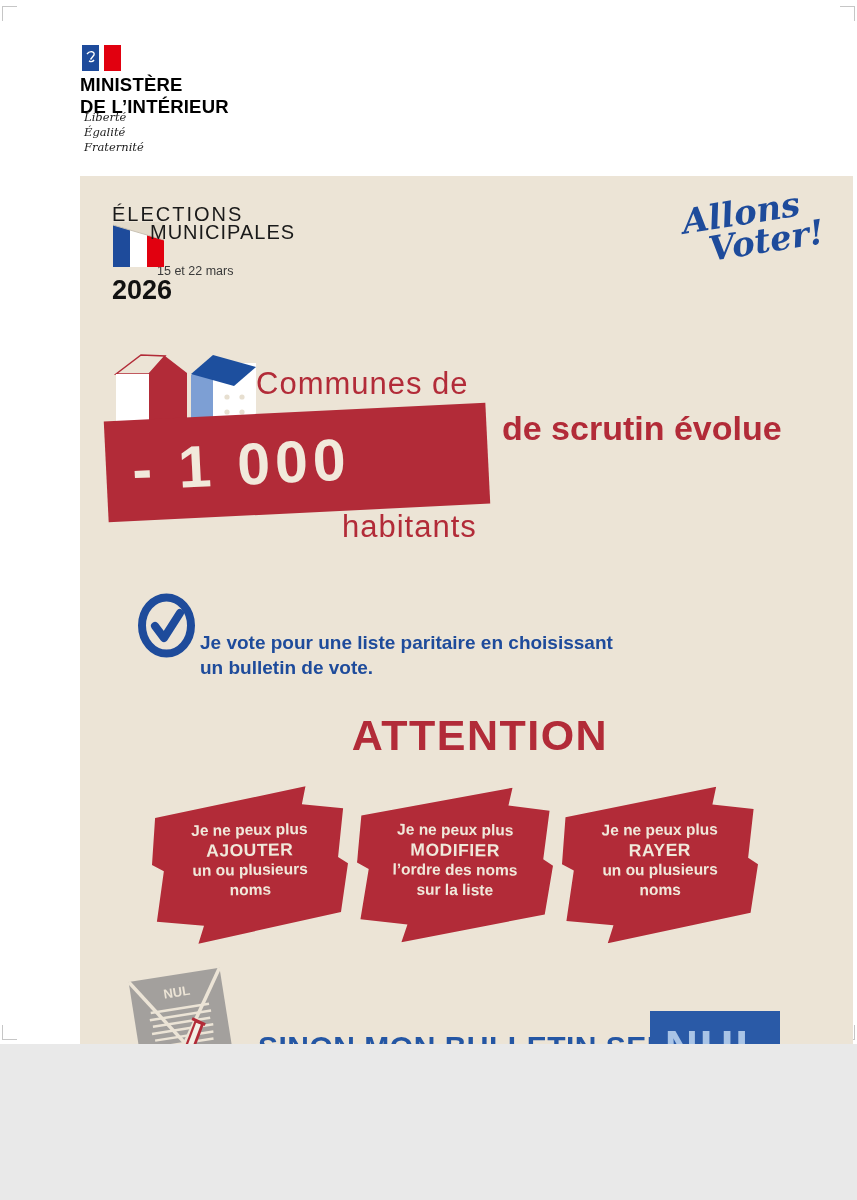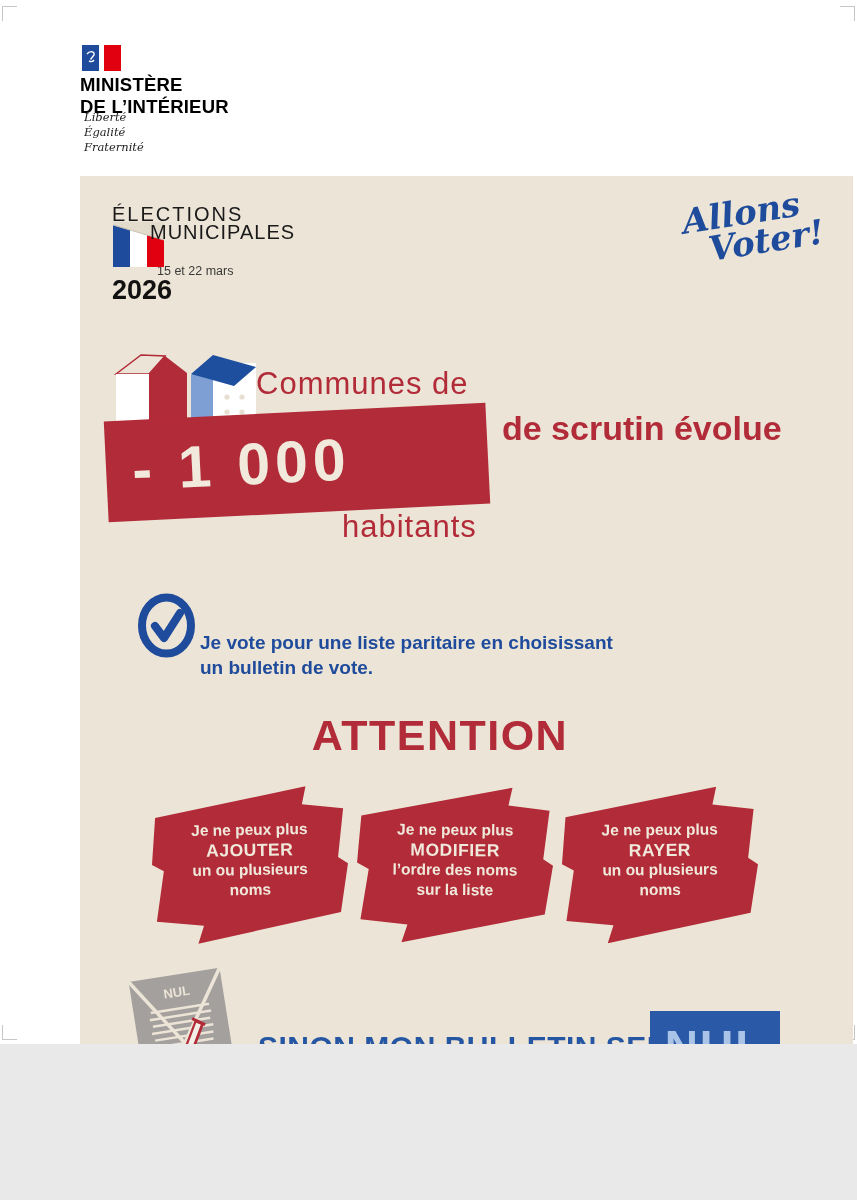--- a/index.html
+++ b/index.html
@@ -52,21 +52,21 @@
   .headline{position:absolute;left:502px;top:408px;font-size:34px;font-weight:800;
     color:#b22b38;line-height:1.2;}
 
   
   .check-icon{position:absolute;left:137px;top:592px;}
   .vote-rule{position:absolute;left:200px;top:598px;font-size:19px;font-weight:800;
     color:#1e4b9b;line-height:1.32;margin-top:32px;}
 
   
   .attention{position:absolute;left:80px;top:711px;width:720px;text-align:center;
-    font-size:43px;font-weight:800;letter-spacing:1.5px;color:#b22b38;}
+    font-size:43px;font-weight:800;letter-spacing:1.5px;color:#b22b38;padding-left:40px;}
 
   
   .ribbon{position:absolute;top:784px;width:196px;height:162px;background:#b22b38;
     clip-path:polygon(2% 20%,79% 2%,77% 13%,98% 16%,95% 46%,100% 50%,96% 80%,23% 98%,26% 87%,2% 84%,6% 53%,0% 49%);}
   .ribbon.r1{left:152px;transform:rotate(-1deg);}
   .ribbon.r2{left:357px;transform:rotate(.5deg);}
   .ribbon.r3{left:562px;transform:rotate(-.5deg);}
   .ribbon .txt{position:absolute;inset:0;display:flex;flex-direction:column;
     justify-content:center;align-items:center;padding-bottom:10px;color:#f0e8da;text-align:center;}
   .r-line{font-size:15.5px;font-weight:700;line-height:20px;}

